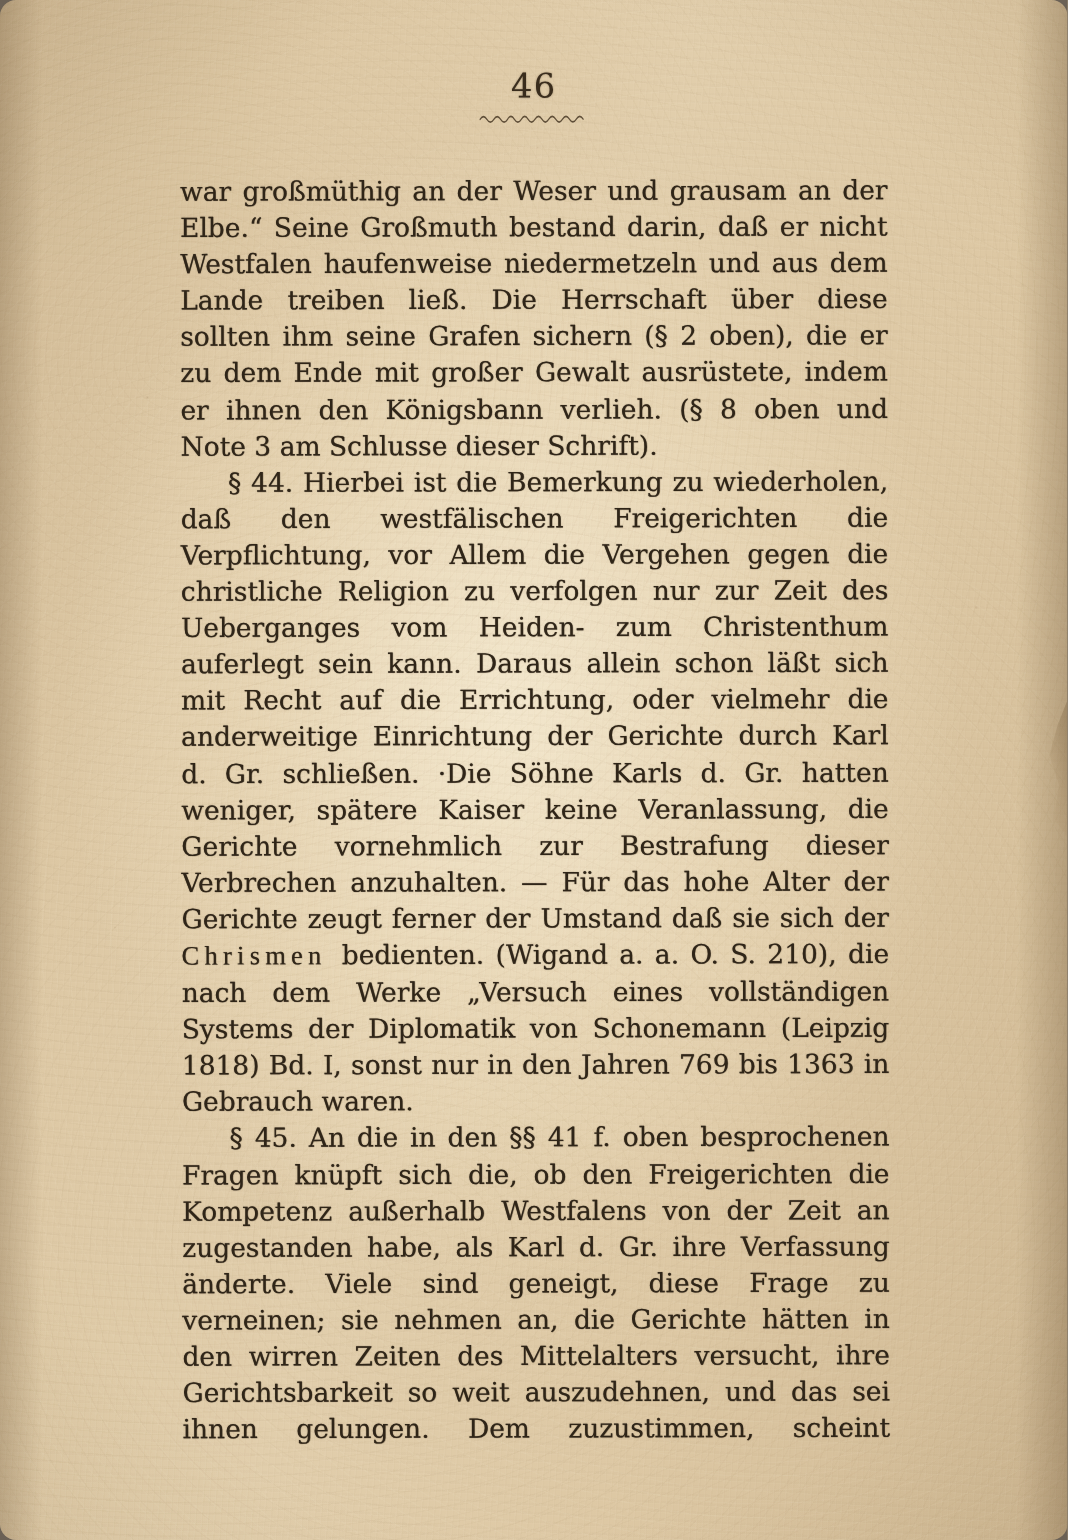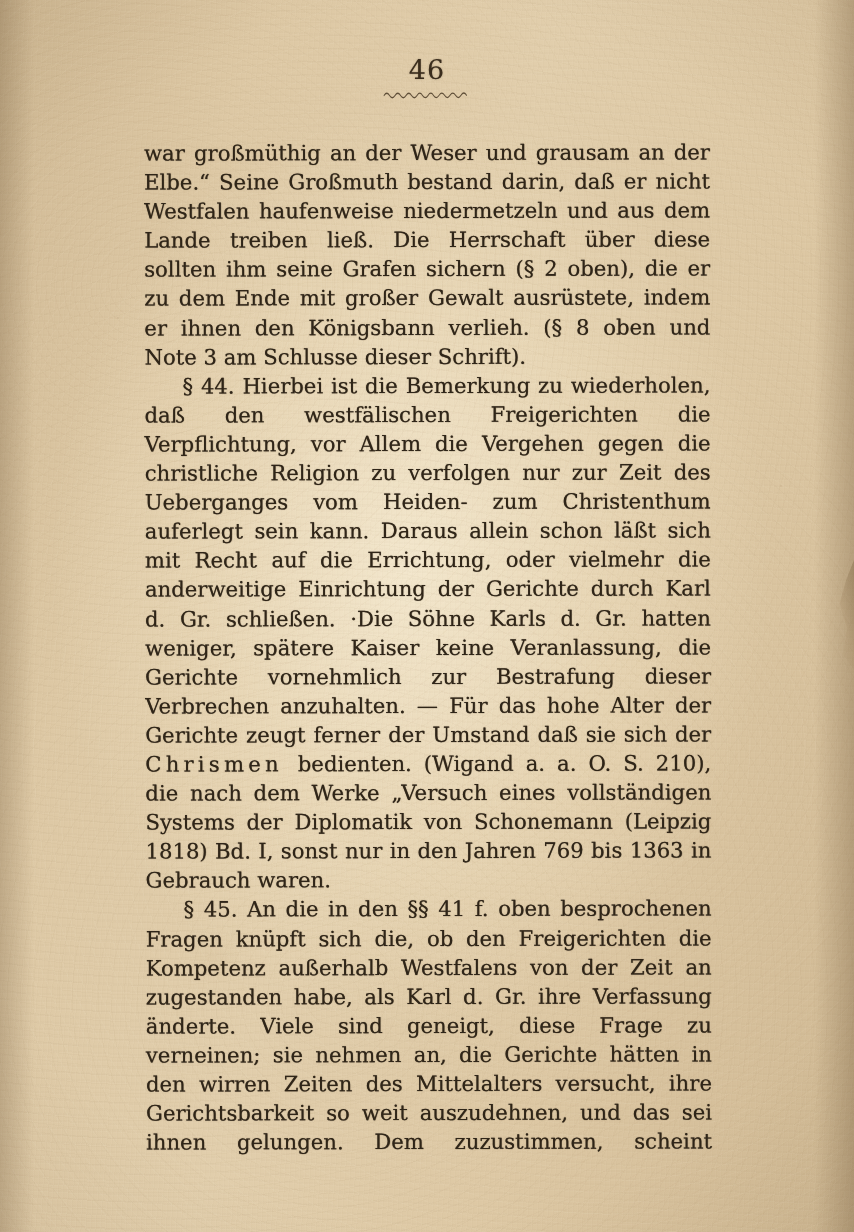--- a/index.html
+++ b/index.html
@@ -24,20 +24,21 @@
           rgba(120,96,62,0.00) 52%,
           rgba(118,94,60,0.17) 82%,
           rgba(96,74,44,0.40) 100%),
       linear-gradient(107deg,
           rgba(176,150,112,0.30) 0%,
           rgba(226,206,172,0.04) 22%,
           rgba(255,248,226,0.12) 46%,
           rgba(222,198,158,0.05) 70%,
           rgba(170,142,102,0.28) 100%);
     font-family: "DejaVu Serif", "Liberation Serif", serif;
+    border-radius: 13px;
     -webkit-font-smoothing: antialiased;
   }
 
   
   .grain, .grain2, .fleck {
     position: absolute;
     inset: 0;
     pointer-events: none;
   }
   .grain {
@@ -155,20 +156,21 @@
     margin: 0;
     text-align: justify;
     text-align-last: left;
   }
   .para.indent { text-indent: 38px; }
   .para.last { text-align-last: justify; }
 
   .sp {
     letter-spacing: 4.2px;
     margin-right: 3px;
+    font-family: Liberation Serif, serif;
   }
 
   
   .textblock { transform: rotate(-0.12deg); }
   .folio { transform: rotate(-0.12deg); }
 </style>
 </head>
 <body>
 
 <div class="page">

